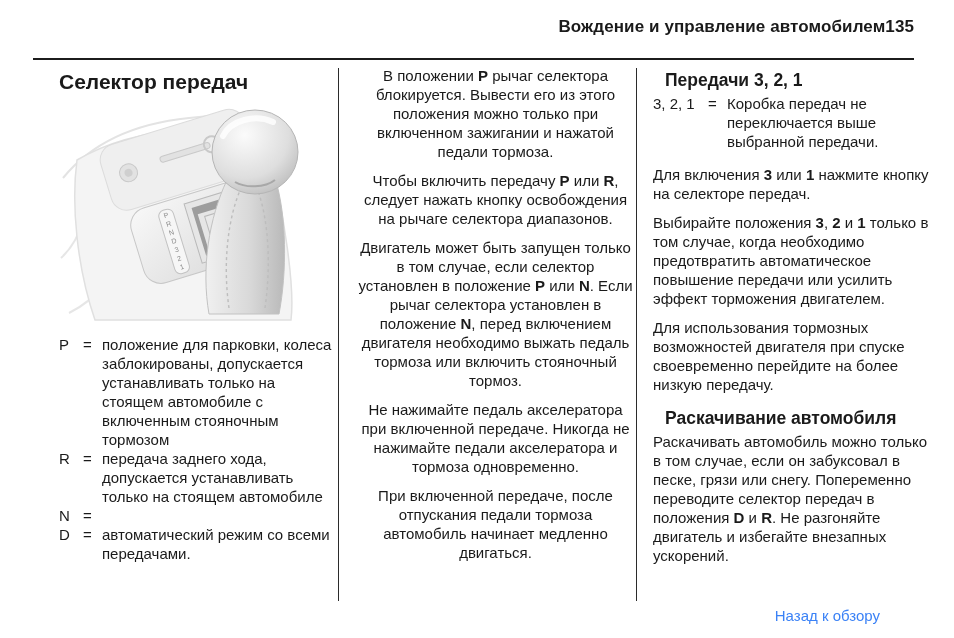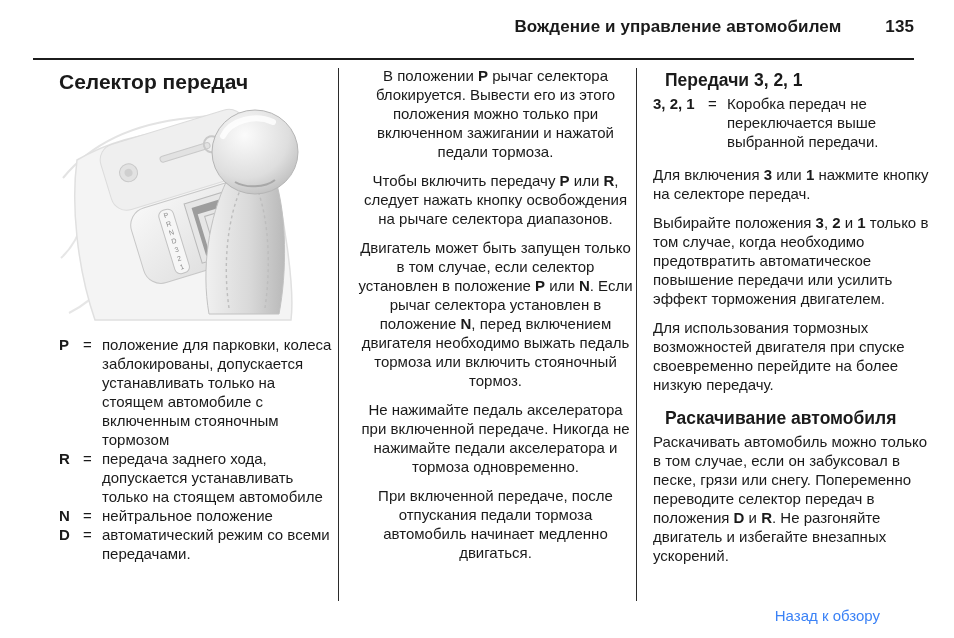--- a/index.html
+++ b/index.html
@@ -1,40 +1,40 @@
 <!DOCTYPE html>
 <html lang="ru"><head>
 <meta charset="utf-8">
 <style>
   html,body{margin:0;padding:0;background:#ffffff;}
   .page{
     position:relative;width:954px;height:638px;background:#ffffff;overflow:hidden;
     font-family:"Liberation Sans",sans-serif;color:#1a1a1a;
   }
   
-  .header{position:absolute;top:17px;right:40px;display:flex;gap:44px;align-items:baseline;
+  .header{position:absolute;top:17px;right:40px;display:flex;align-items:baseline;
     font-weight:bold;font-size:17px;letter-spacing:.1px;}
   .header-rule{position:absolute;top:58px;left:33px;width:881px;height:2px;background:#1c1c1c;}
   
   .vdiv{position:absolute;top:68px;width:1px;height:533px;background:#2b2b2b;}
   .vdiv.one{left:338px;} .vdiv.two{left:636px;}
   
   .col{position:absolute;font-size:15px;line-height:19px;}
   .col1{left:59px;top:70px;width:279px;}
   .col2{left:357px;top:66px;width:277px;text-align:center;}
   .col3{left:653px;top:66px;width:281px;}
   .col p{margin:0 0 10px 0;}
   h1.section-title{font-size:21px;line-height:24px;margin:0 0 14px 0;font-weight:bold;}
   h2.sub-title{font-size:17.5px;line-height:21px;margin:14px 0 3px 12px;font-weight:bold;}
   h2.first{margin-top:4px;}
   
   .figure{width:279px;height:213px;margin:0 0 10px 0;}
   
   .def-row{display:grid;grid-template-columns:24px 19px 1fr;margin:0;}
-  .def-row .term{font-weight:bold;}
+  .def-row .term{font-weight:normal;}
   .col3 .def-row{grid-template-columns:55px 19px 1fr;margin-bottom:14px;}
   
   .back-link{position:absolute;top:607px;right:74px;font-size:15px;color:#3b82f6;
     text-decoration:none;cursor:pointer;}
   b{font-weight:bold;}
 </style>
 </head>
 <body>
 
 <div class="page">
@@ -113,21 +113,20 @@
       <span class="desc">положение для парковки, колеса заблокированы, допускается устанавливать только на стоящем автомобиле с включенным стояночным тормозом</span>
     </div>
     <div class="def-row">
       <span class="term">R</span>
       <span class="eq">=</span>
       <span class="desc">передача заднего хода, допускается устанавливать только на стоящем автомобиле</span>
     </div>
     <div class="def-row">
       <span class="term">N</span>
       <span class="eq">=</span>
-      <span class="desc">нейтральное положение</span>
     </div>
     <div class="def-row">
       <span class="term">D</span>
       <span class="eq">=</span>
       <span class="desc">автоматический режим со всеми передачами.</span>
     </div>
   </div>
 
   <div class="col col2">
     <p>В положении <b>P</b> рычаг селектора блокируется. Вывести его из этого положения можно только при включенном зажигании и нажатой педали тормоза.</p>

